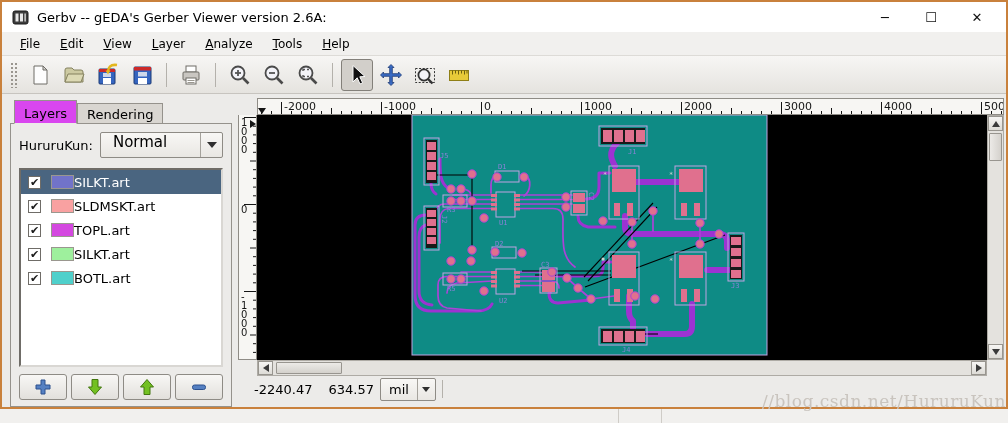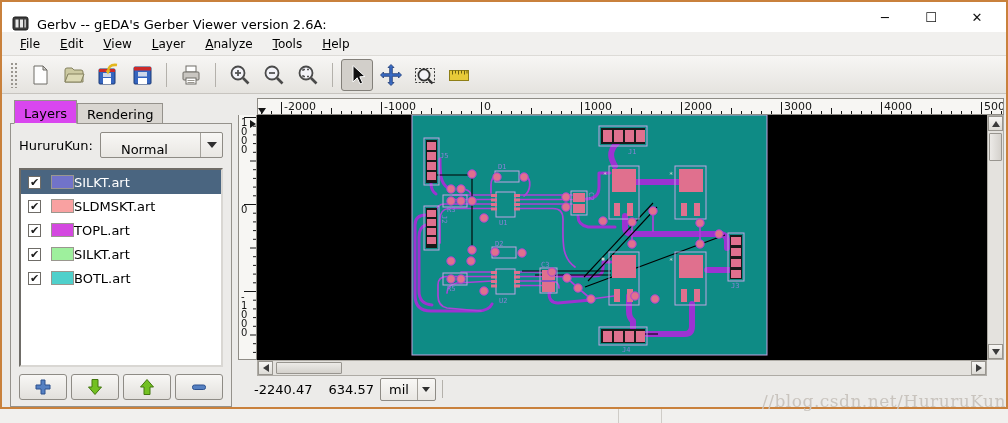--- a/index.html
+++ b/index.html
@@ -3,21 +3,21 @@
 <meta charset="utf-8">
 <style>
   * { margin:0; padding:0; box-sizing:border-box; }
   html,body { width:1008px; height:423px; }
   body { font-family:"DejaVu Sans", sans-serif; background:#f1f0ee; overflow:hidden; }
   .screen { position:relative; width:1008px; height:423px; }
 
   
   .window { position:absolute; left:0; top:0; width:1008px; height:409px;
             border:2px solid #c9813c; background:#ecebe9; display:flex; flex-direction:column; }
-  .titlebar { height:30px; background:#ffffff; display:flex; align-items:flex-end; padding:0 6px; flex:none; }
+  .titlebar { height:30px; background:#ffffff; display:flex; align-items:center; padding:0 6px; flex:none; }
   .app-icon { width:17px; height:17px; margin:0 8px 0 4px; }
   .title { font-size:13px; color:#000; }
   .win-controls { margin-left:auto; display:flex; height:100%; }
   .win-btn { width:46px; height:100%; display:flex; align-items:center; justify-content:center;
              font-size:13px; color:#111; cursor:default; }
 
   .menubar { height:24px; background:#f1f0ee; display:flex; align-items:center; padding-left:8px;
              border-bottom:1px solid #dddbd7; flex:none; }
   .menu-item { font-size:12px; color:#000; padding:3px 10px; }
   .menu-item u { text-decoration:underline; }
@@ -39,21 +39,21 @@
   .sidebar { width:222px; margin-left:8px; display:flex; flex-direction:column; padding-top:6px; flex:none; }
   .tab-row { display:flex; height:24px; padding-left:4px; position:relative; z-index:2; }
   .tab { font-size:13px; padding:3px 9px 2px; border:1px solid #95928c; background:#d9d6d1;
          margin-top:3px; white-space:nowrap; }
   .tab.active { background:#d946ef; border-bottom:1px solid #ecebe9; margin-top:0; padding-top:5px; font-size:13px; }
   .side-body { flex:1; border:1px solid #95928c; margin-top:-1px; background:#ecebe9;
                display:flex; flex-direction:column; padding:8px 6px 6px; min-height:0; }
   .render-row { display:flex; align-items:center; gap:7px; margin:0 2px 10px; }
   .render-label { font-size:13px; color:#000; white-space:nowrap; }
   .combo { flex:1; height:26px; background:linear-gradient(#f8f7f5,#e9e7e3); border:1px solid #8e8b85;
-           border-radius:2px; display:flex; align-items:flex-end; padding-left:20px; font-size:13px; }
+           border-radius:2px; display:flex; align-items:flex-start; padding-left:12px; font-size:15px; }
   .combo-arrow-box { margin-left:auto; width:22px; align-self:stretch; border-left:1px solid #a5a29c;
                      display:flex; align-items:center; justify-content:center; }
   .arr-down { width:0; height:0; border-left:5px solid transparent; border-right:5px solid transparent;
               border-top:6px solid #2f2f2f; }
   .layer-list { flex:1; background:#fff; border:2px solid; border-color:#6f6c67 #d9d7d3 #d9d7d3 #6f6c67;
                 margin:0 2px; overflow:hidden; }
   .layer-row { height:24px; display:flex; align-items:center; padding-left:7px; font-size:13px; color:#000; }
   .layer-row.selected { background:#4a6580; color:#fff; }
   .cb { width:13px; height:13px; background:#fff; border:1px solid #6f6c67; font-size:11px;
         line-height:11px; text-align:center; color:#1a1a1a; flex:none; }

